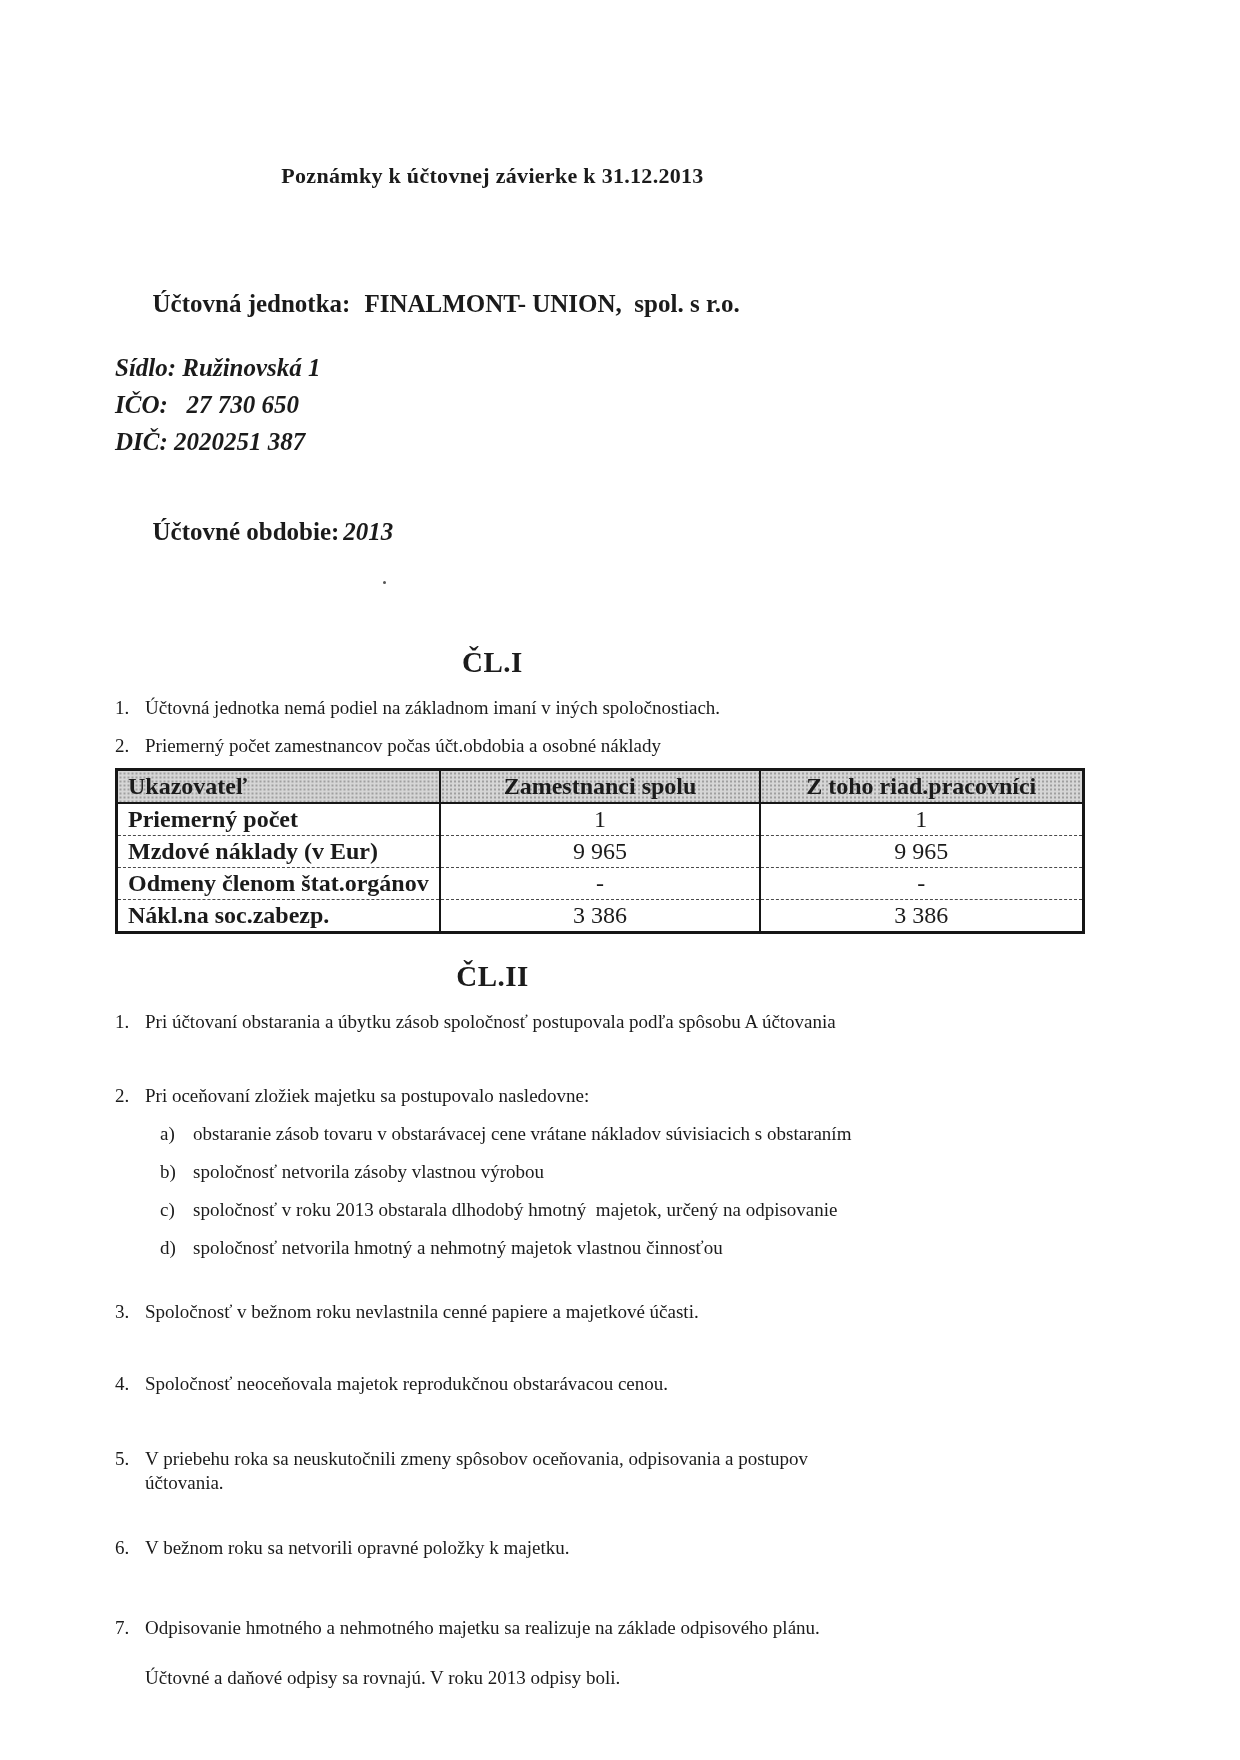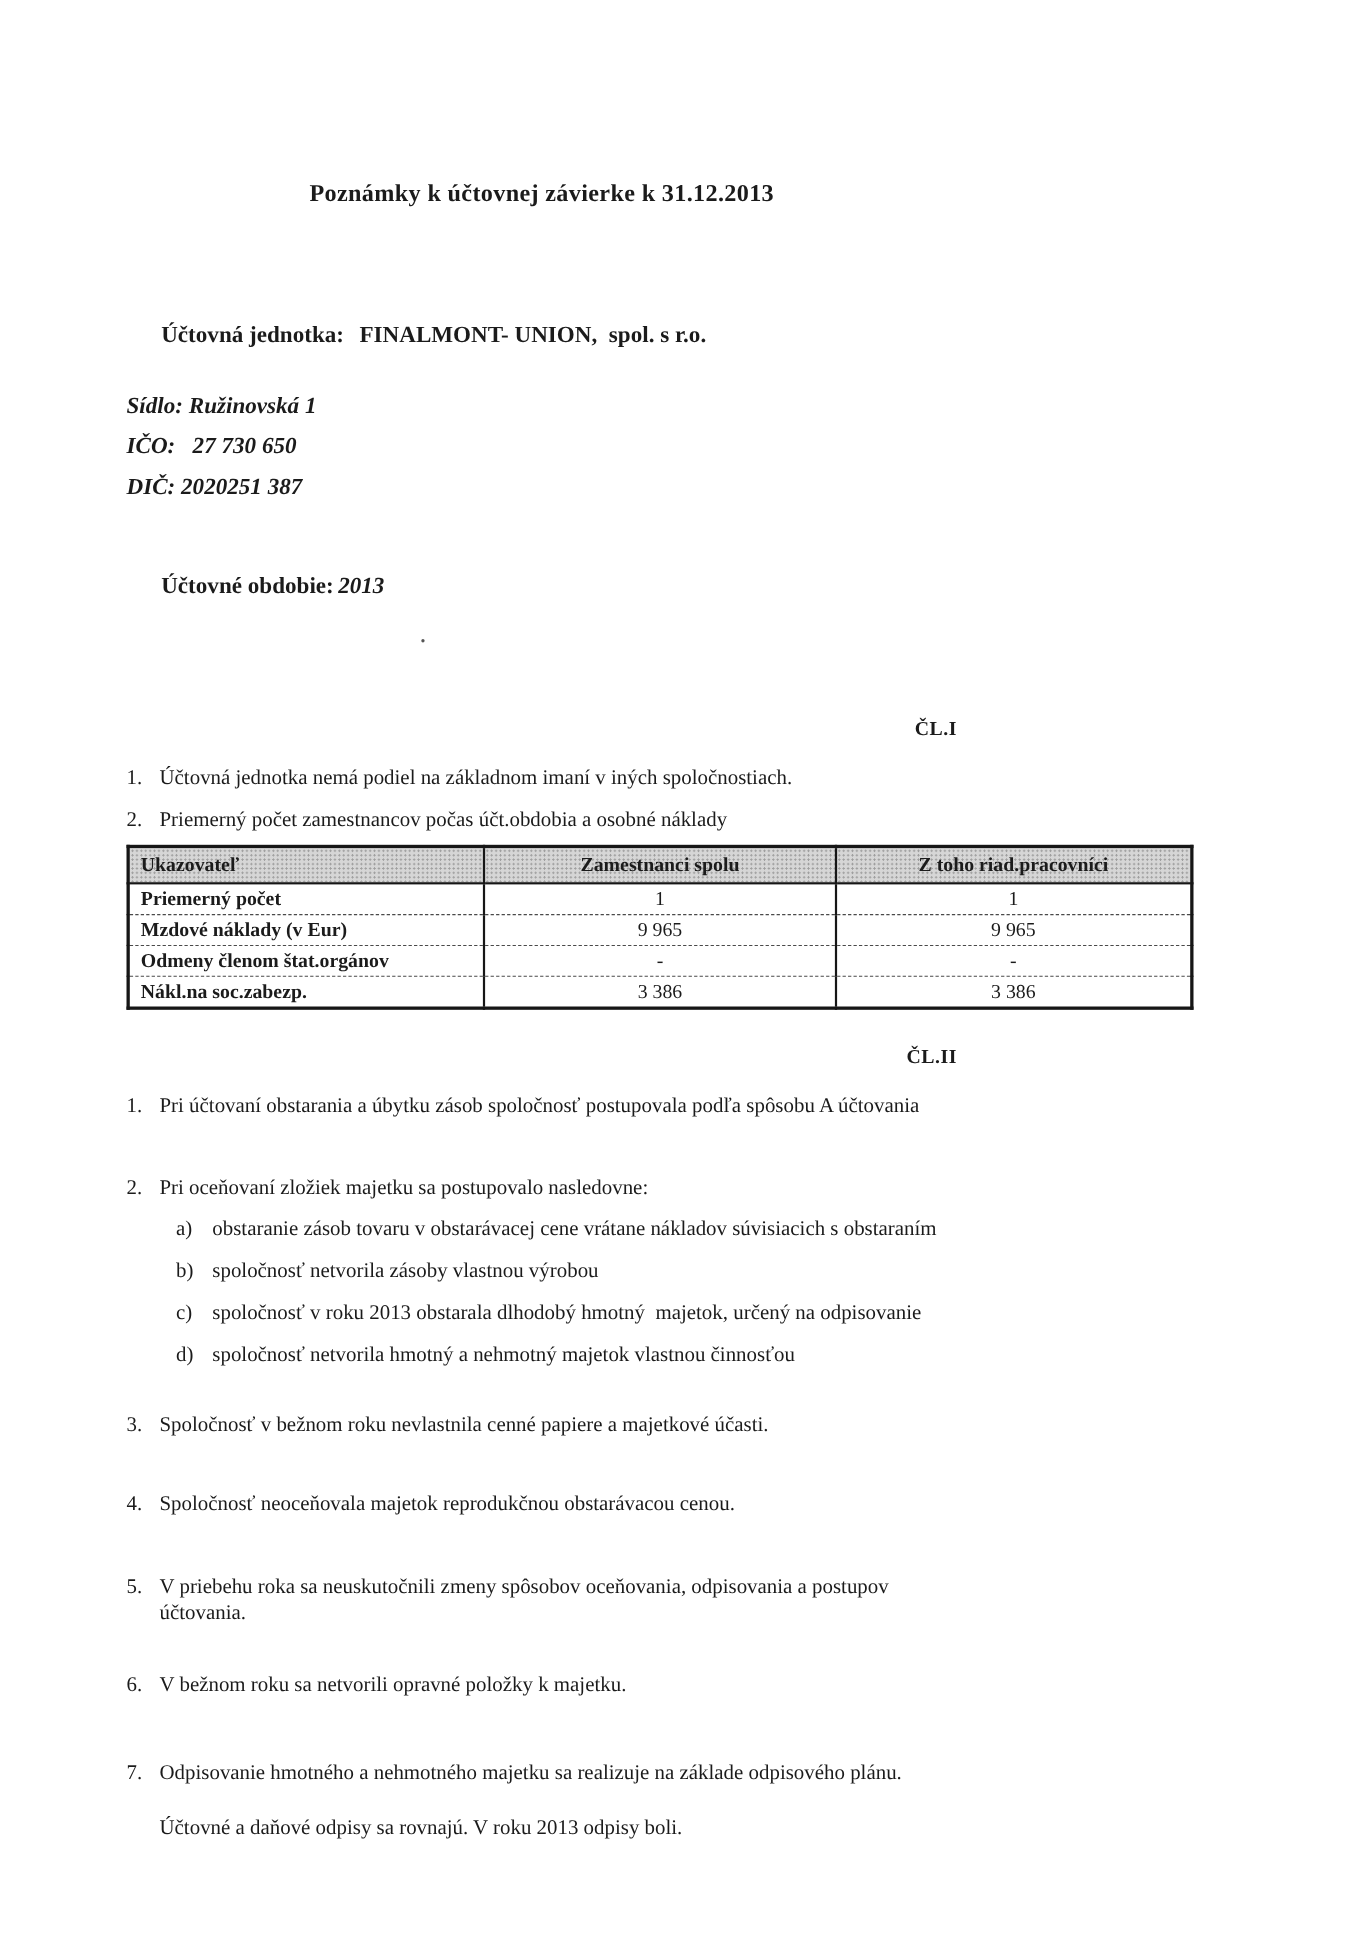--- a/index.html
+++ b/index.html
@@ -10,52 +10,52 @@
     -webkit-font-smoothing:antialiased;
   }
   .page{position:relative;width:990px;height:1760px;}
   .content{padding:0 120px 0 115px;}
 
   .doc-title{
     margin:0;padding-top:163px;text-align:center;
     font-size:22px;font-weight:bold;letter-spacing:.3px;
   }
 
-  .hdr-line{font-size:21px;line-height:24px;white-space:pre-wrap;}
+  .hdr-line{font-size:25px;line-height:24px;white-space:pre-wrap;}
   .hdr-entity{margin-top:79px;font-weight:bold;}
   .hdr-entity .val{margin-left:14px;}
   .bi{font-weight:bold;font-style:italic;}
   .hdr-sidlo{margin-top:16px;}
   .hdr-city{margin-top:16px;padding-left:50px;}
   .hdr-ico{margin-top:13px;}
   .hdr-dic{margin-top:13px;}
   .hdr-period{margin-top:42px;font-weight:bold;}
   .hdr-period .val{font-style:italic;margin-left:4px;}
 
   .artifact-dot{
     position:absolute;left:383px;top:581px;width:3px;height:3px;
     background:#555;border-radius:50%;
   }
 
   .sec-heading{
-    margin:0;text-align:right;font-size:18px;font-weight:bold;
+    margin:0;text-align:center;font-size:29px;font-weight:bold;
     letter-spacing:.5px;line-height:28px;
   }
   .cl1-heading{margin-top:80px;}
   .cl2-heading{margin-top:28px;}
 
   .li{display:flex;font-size:19px;line-height:24px;}
   .li .num{flex:0 0 30px;}
   .li .txt{flex:1;white-space:pre-wrap;}
   .li-1{margin-top:20px;}
   .li-2{margin-top:14px;}
 
   .emp-table{
     margin-top:10px;width:970px;border-collapse:collapse;table-layout:fixed;
-    font-size:18px;border:3px solid #161616;
+    font-size:24px;border:3px solid #161616;
   }
   .emp-table col.c1{width:33.5%;}
   .emp-table col.c2{width:33%;}
   .emp-table col.c3{width:33.5%;}
   .emp-table th,.emp-table td{
     border-left:2px solid #161616;border-right:2px solid #161616;
     border-top:1px dashed #4a4a4a;border-bottom:1px dashed #4a4a4a;
     padding:2px 10px;height:23px;vertical-align:middle;
     overflow:hidden;
   }

